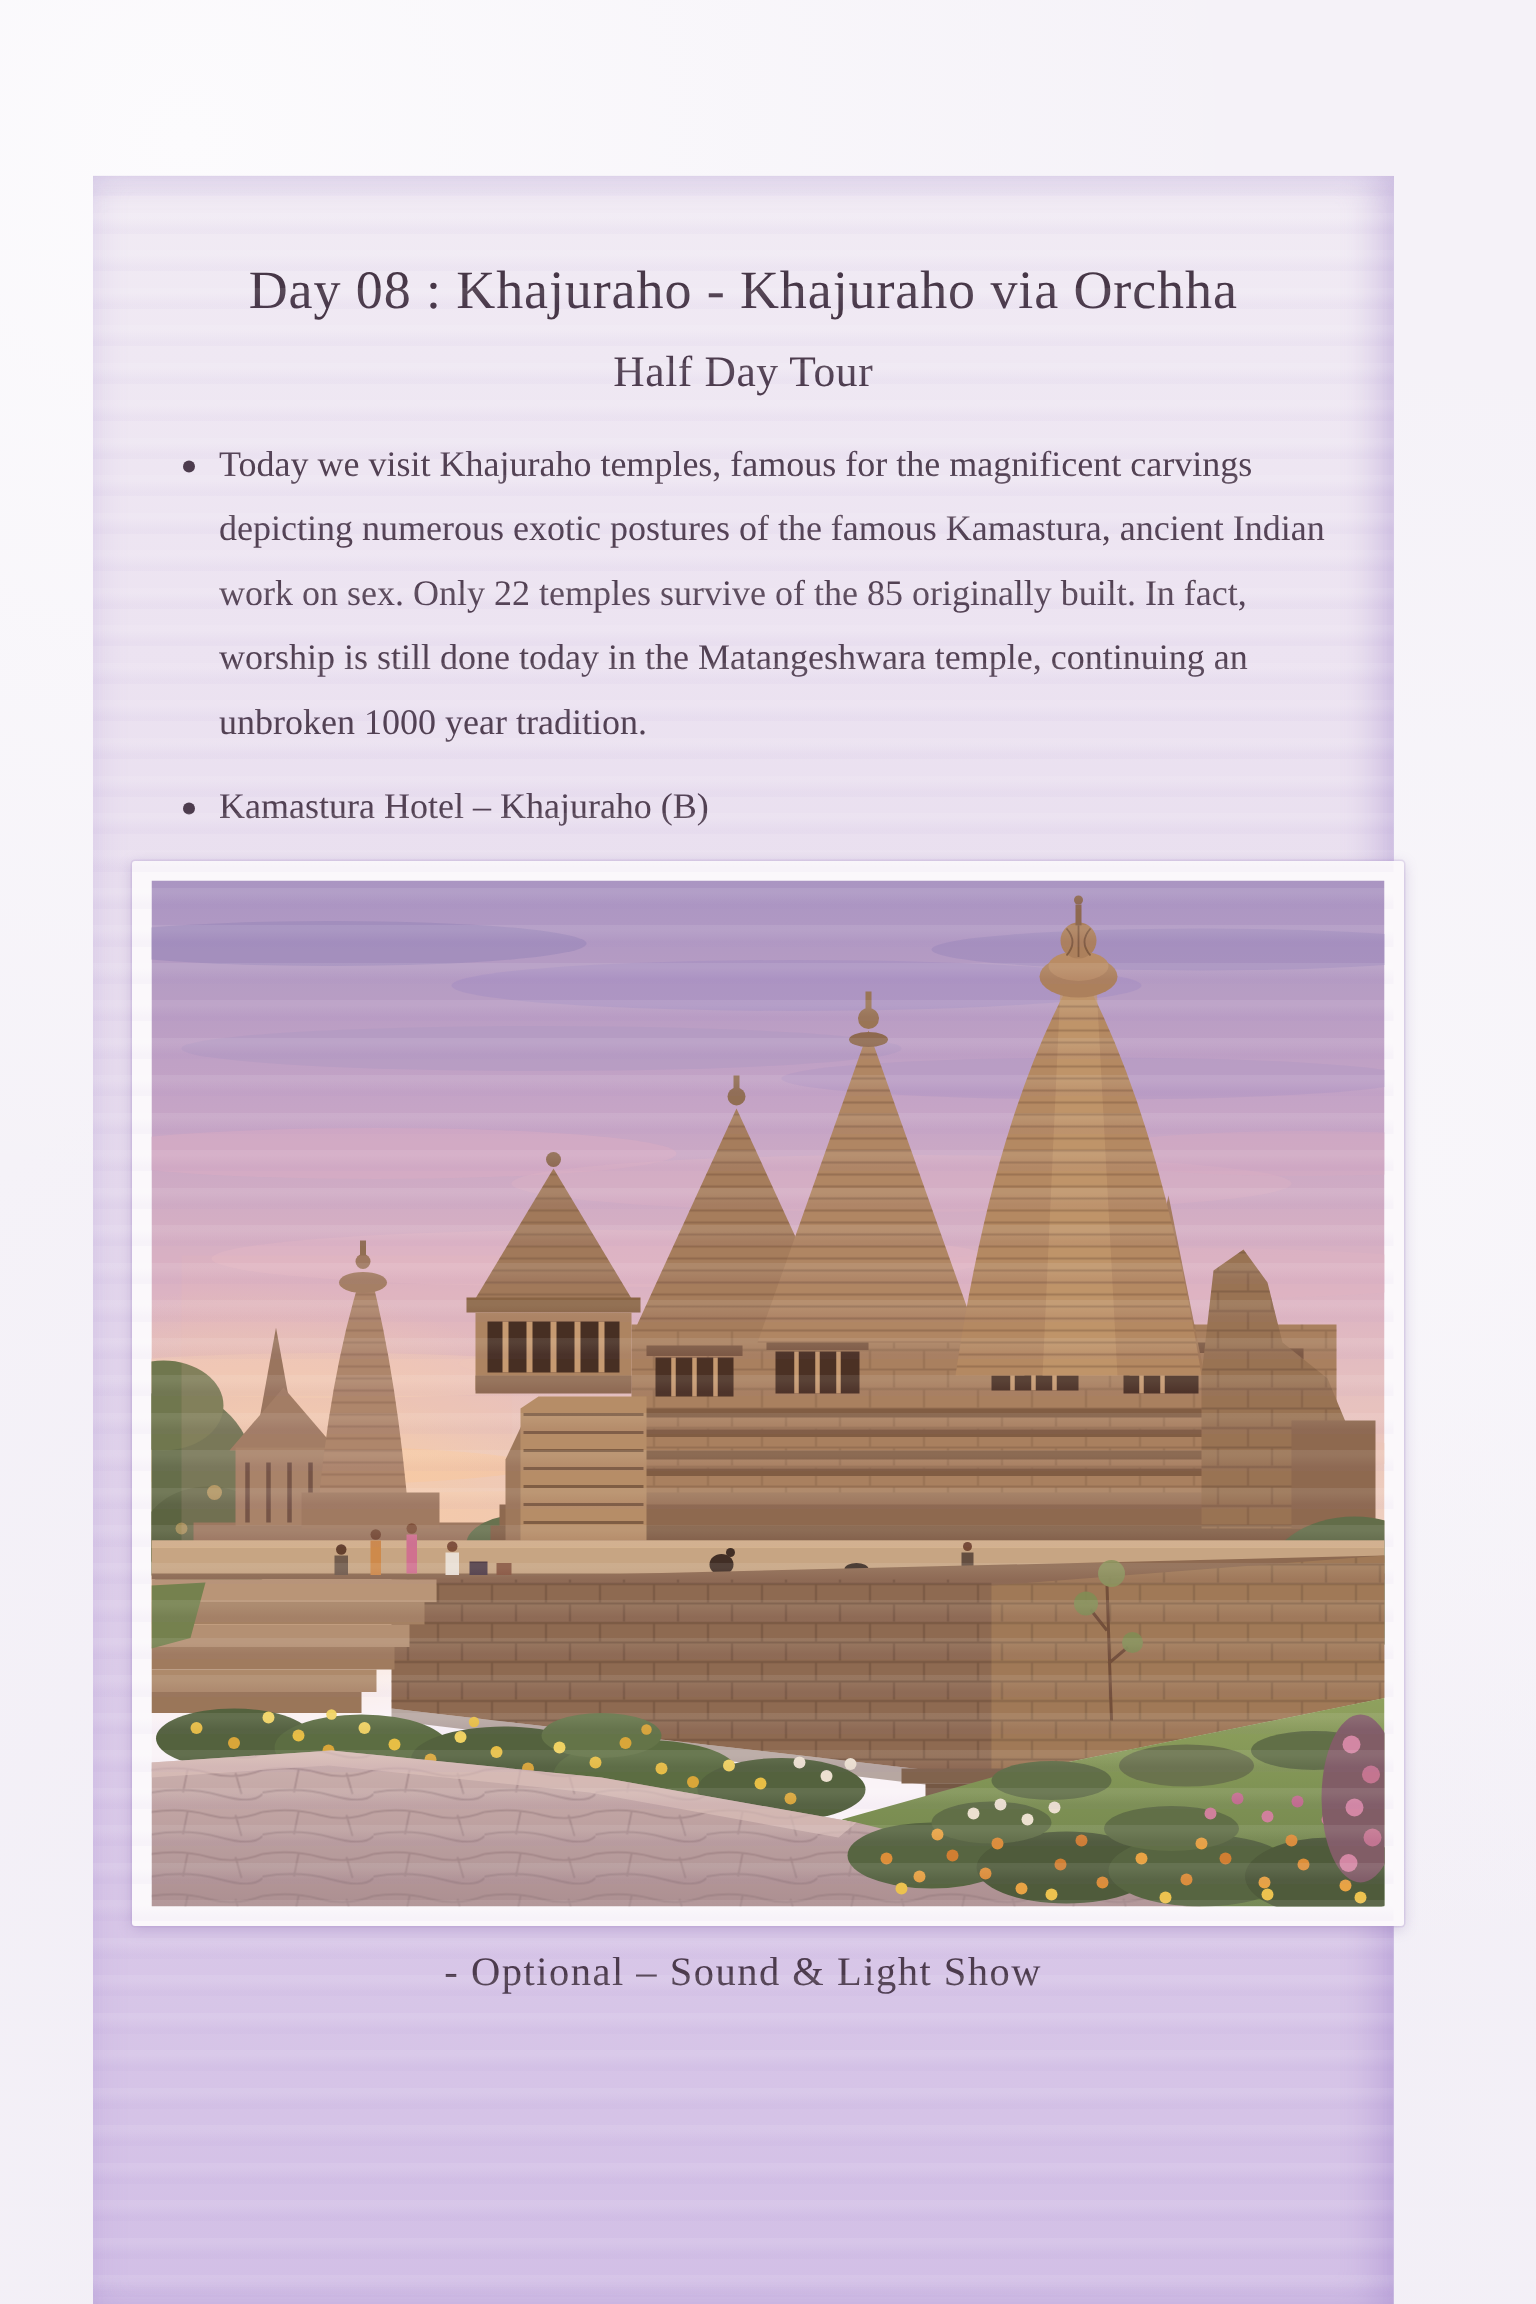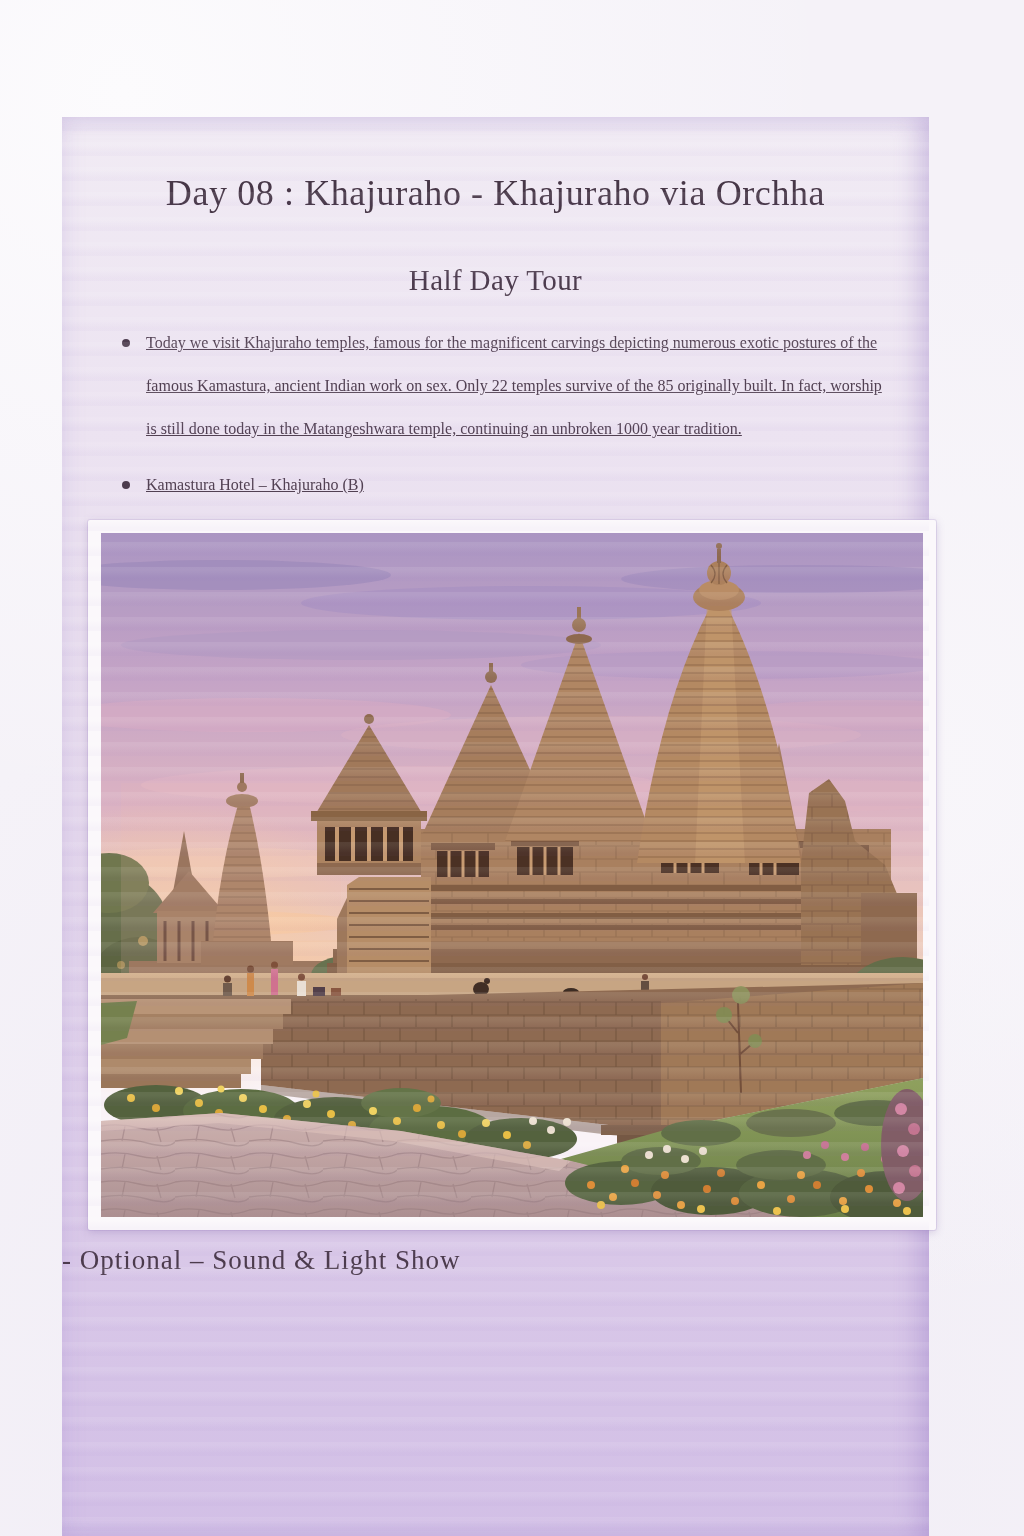--- a/index.html
+++ b/index.html
@@ -25,39 +25,39 @@
     background:repeating-linear-gradient(180deg,
       rgba(255,255,255,.12) 0px, rgba(255,255,255,.12) 3px,
       rgba(148,118,198,.055) 11px, rgba(148,118,198,.055) 14px,
       rgba(255,255,255,0) 14px, rgba(255,255,255,0) 25px);
   }
   .title{
     margin:56px 28px 0;text-align:center;
     font-size:36px;line-height:1.15;letter-spacing:.6px;color:#473747;font-weight:normal;
   }
   .subtitle{
-    margin:50px 0 0;text-align:center;font-size:29px;color:#4d3c4e;font-weight:normal;letter-spacing:.4px;
+    margin:18px 0 0;text-align:center;font-size:29px;color:#4d3c4e;font-weight:normal;letter-spacing:.4px;
   }
   .bullets{
     margin:24px 36px 0 58px;padding:0;list-style:none;
-    font-size:16px;line-height:43px;color:#524153;text-decoration:underline;
+    font-size:24px;line-height:43px;color:#524153;
   }
   .bullets li{position:relative;padding-left:26px;}
   .bullets li + li{margin-top:13px;}
   .bullets li::before{
     content:"";position:absolute;left:2px;top:18px;width:8px;height:8px;border-radius:50%;background:#4d3c4e;
   }
   .photo-frame{
     width:848px;margin:14px 0 0 26px;box-sizing:border-box;padding:13px;
     background:#fbf8fb;border-radius:2px;
     box-shadow:0 2px 9px rgba(120,90,160,.28), 0 0 0 1px rgba(185,165,215,.28);
   }
   .photo{display:block;width:822px;height:684px;}
   .caption{
-    margin:15px 0 0;font-size:27px;letter-spacing:1px;color:#4c3b4d;
+    margin:15px 0 0;text-align:center;font-size:27px;letter-spacing:1px;color:#4c3b4d;
   }
 </style>
 </head>
 <body>
 
 <div class="page">
   <div class="panel">
 
     <h1 class="title">Day 08 : Khajuraho - Khajuraho via Orchha</h1>
     <h2 class="subtitle">Half Day Tour</h2>

